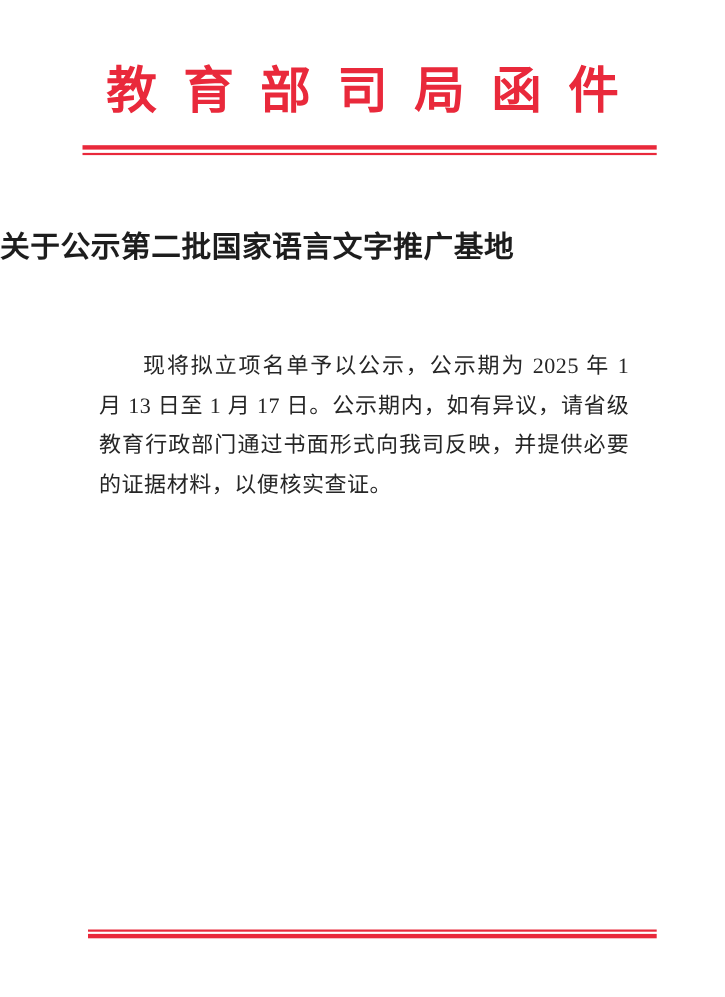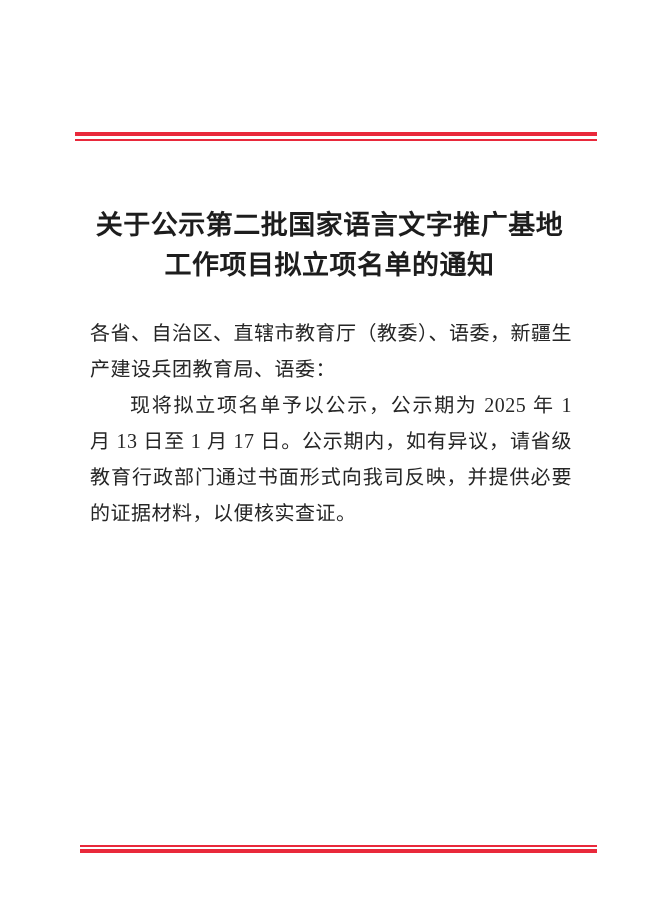--- a/index.html
+++ b/index.html
@@ -37,21 +37,21 @@
   .rule-head .thin  { height: 2px; background: #e9293b; margin-top: 3px; }
   .rule-foot { top: 845px; left: 80px; width: 517px; }
   .rule-foot .thin  { height: 2px; background: #e9293b; }
   .rule-foot .thick { height: 4px; background: #e9293b; margin-top: 2px; }
   
   .doc-title {
     position: absolute;
     top: 205px;
     left: 0;
     right: 0;
-    text-align: center;
+    text-align: left;
     color: #1d1d1d;
     font-size: 27px;
     line-height: 40px;
     font-weight: 700;
     letter-spacing: 0.5px;
   }
   
   .body-text {
     position: absolute;
     top: 315px;
@@ -65,33 +65,32 @@
     letter-spacing: 0.5px;
   }
   .body-text p { margin: 0; padding: 0; }
   .body-text p.indent { text-indent: 2em; }
 </style>
 </head>
 <body>
 
 <div class="page">
 
+  <div class="letterhead">教育部司局函件</div>
 
   <div class="rule rule-head">
     <div class="thick"></div>
     <div class="thin"></div>
   </div>
 
   <div class="doc-title">
     <div>关于公示第二批国家语言文字推广基地</div>
-    <div>工作项目拟立项名单的通知</div>
   </div>
 
   <div class="body-text">
-    <p class="salutation">各省、自治区、直辖市教育厅（教委）、语委，新疆生产建设兵团教育局、语委：</p>
     <p class="indent">现将拟立项名单予以公示，公示期为 2025 年 1 月 13 日至 1 月 17 日。公示期内，如有异议，请省级教育行政部门通过书面形式向我司反映，并提供必要的证据材料，以便核实查证。</p>
   </div>
 
   <div class="rule rule-foot">
     <div class="thin"></div>
     <div class="thick"></div>
   </div>
 
 </div>
 

